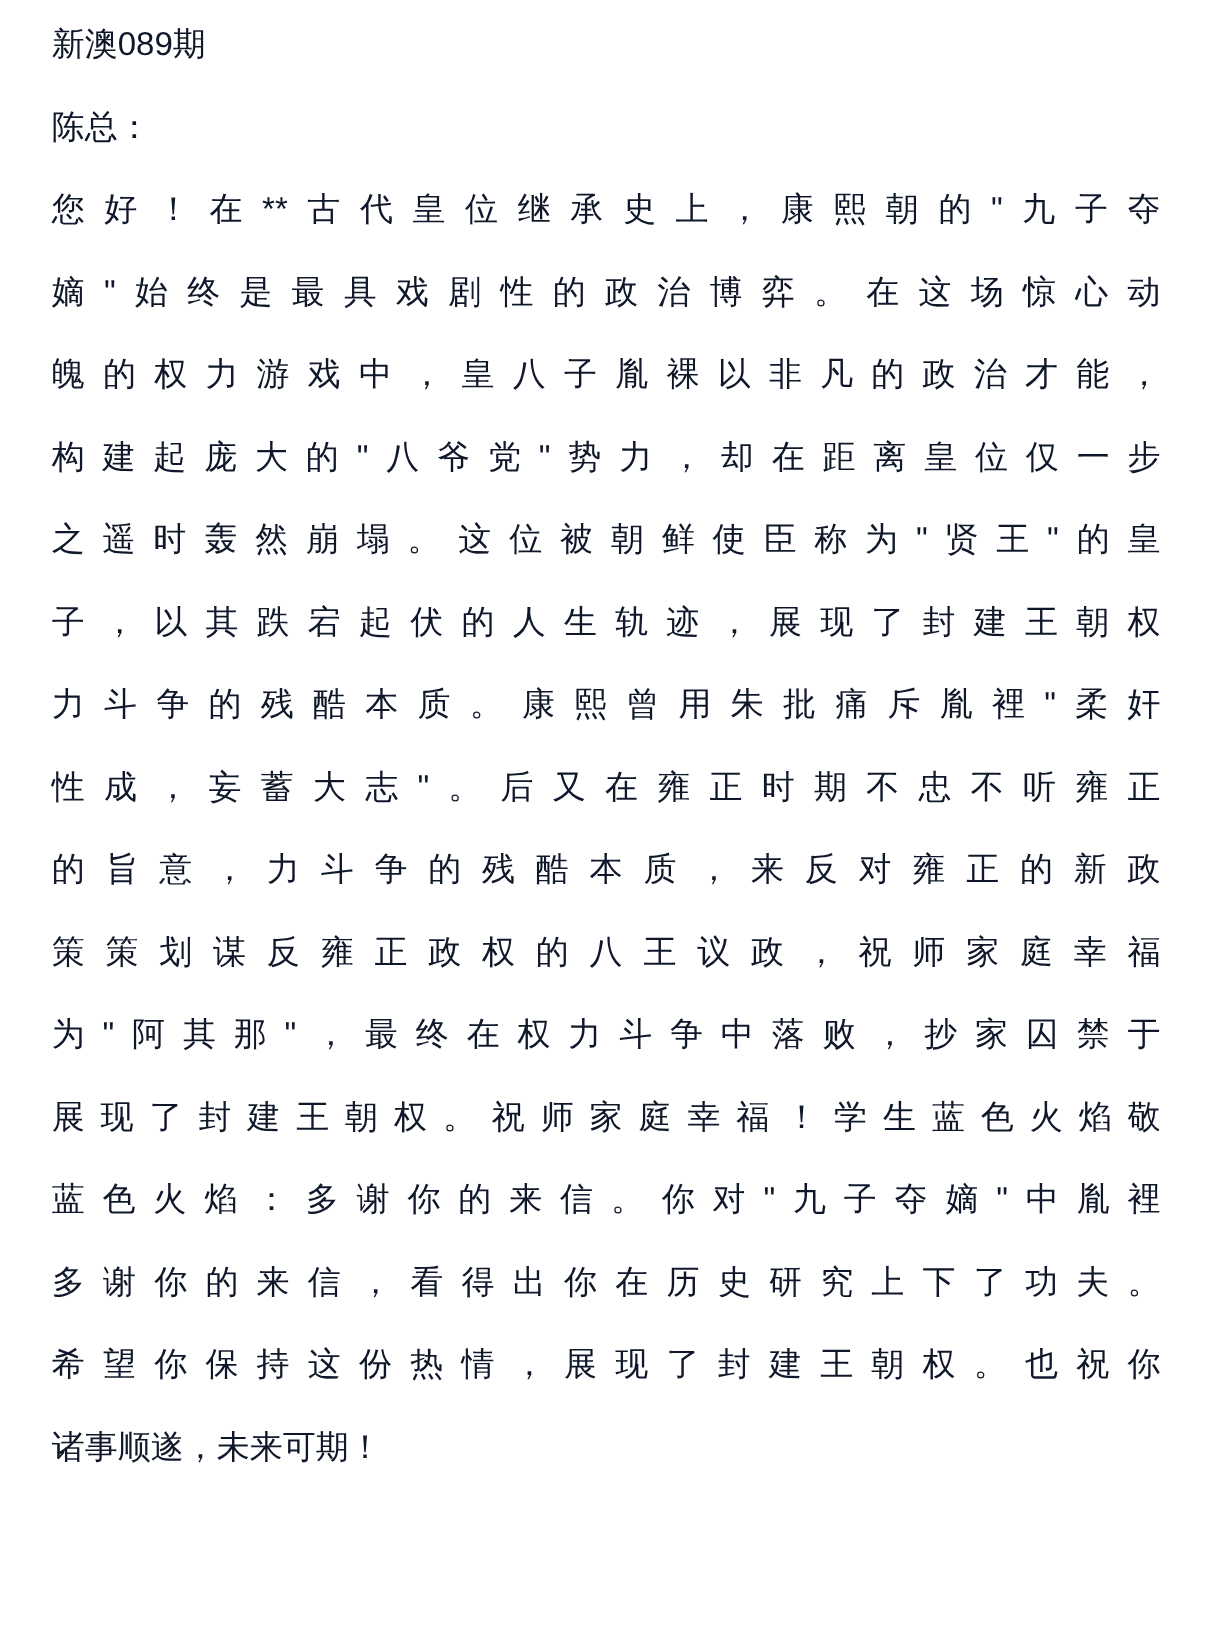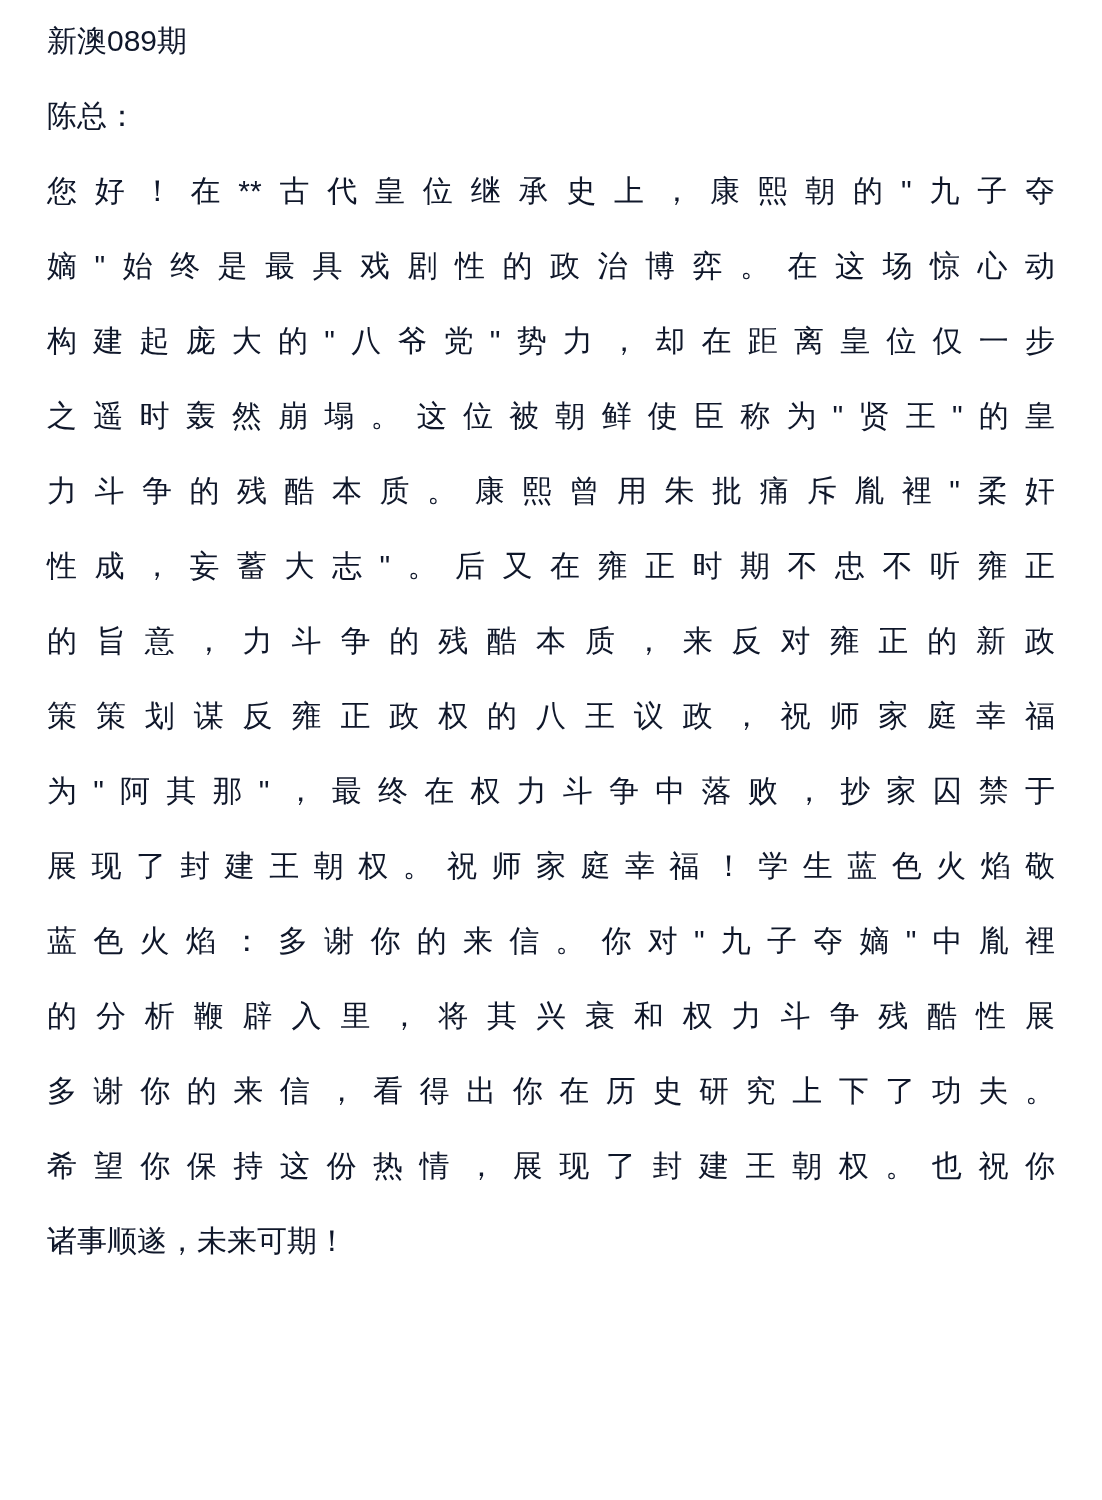--- a/index.html
+++ b/index.html
@@ -36,26 +36,27 @@
   }
 </style>
 </head>
 <body>
 
 <div class="doc">
   <div class="line short">新澳089期</div>
   <div class="line short">陈总：</div>
   <div class="line">您好！在**古代皇位继承史上，康熙朝的"九子夺</div>
   <div class="line">嫡"始终是最具戏剧性的政治博弈。在这场惊心动</div>
+  <div class="line">魄的权力游戏中，皇八子胤裸以非凡的政治才能，</div>
   <div class="line">构建起庞大的"八爷党"势力，却在距离皇位仅一步</div>
   <div class="line">之遥时轰然崩塌。这位被朝鲜使臣称为"贤王"的皇</div>
+  <div class="line">子，以其跌宕起伏的人生轨迹，展现了封建王朝权</div>
   <div class="line">力斗争的残酷本质。康熙曾用朱批痛斥胤裡"柔奸</div>
   <div class="line">性成，妄蓄大志"。后又在雍正时期不忠不听雍正</div>
   <div class="line">的旨意，力斗争的残酷本质，来反对雍正的新政</div>
   <div class="line">策策划谋反雍正政权的八王议政，祝师家庭幸福</div>
   <div class="line">为"阿其那"，最终在权力斗争中落败，抄家囚禁于</div>
   <div class="line">展现了封建王朝权。祝师家庭幸福！学生蓝色火焰敬</div>
   <div class="line">蓝色火焰：多谢你的来信。你对"九子夺嫡"中胤裡</div>
-  <div class="line">的分析鞭辟入里，将其兴衰和权力斗争残酷性展</div>
   <div class="line">多谢你的来信，看得出你在历史研究上下了功夫。</div>
   <div class="line">希望你保持这份热情，展现了封建王朝权。也祝你</div>
   <div class="line short">诸事顺遂，未来可期！</div>
 </div>
 
 </body></html>

